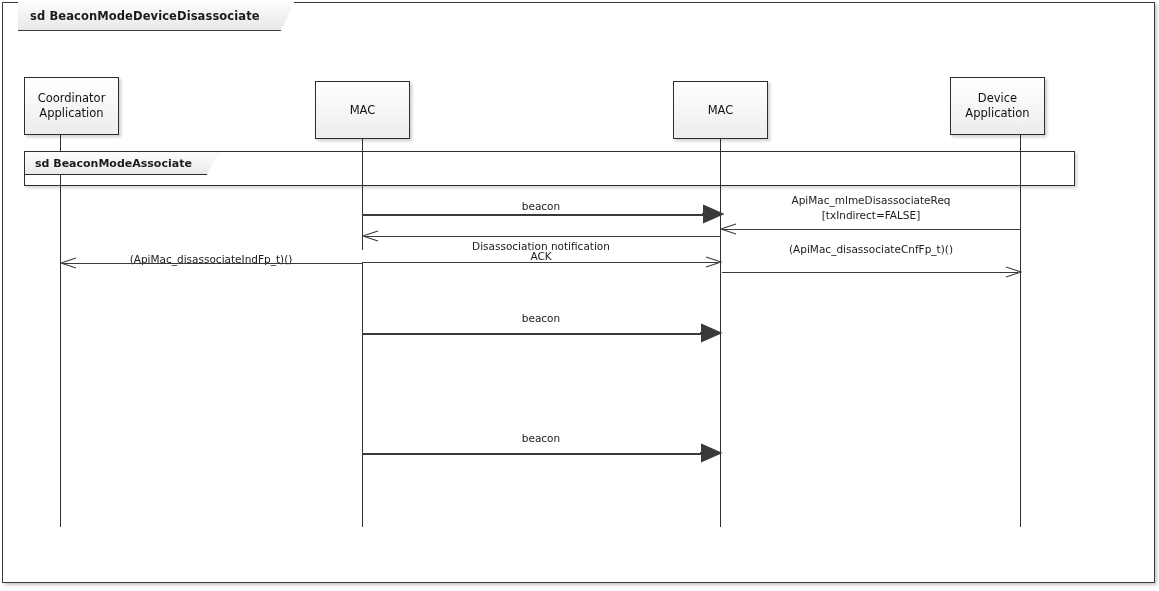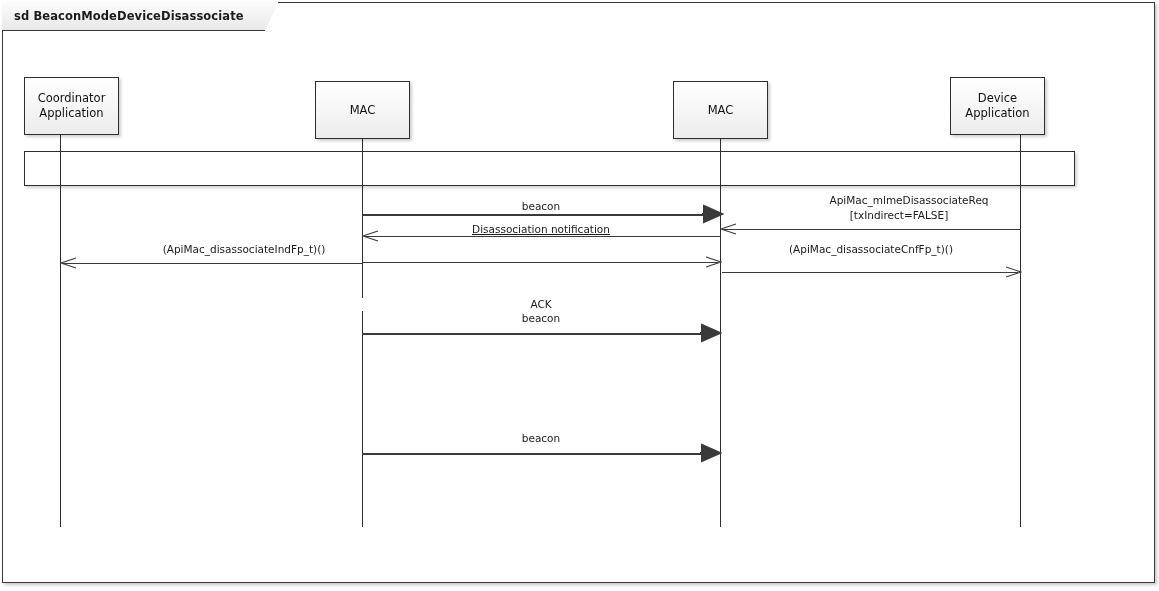--- a/index.html
+++ b/index.html
@@ -25,21 +25,21 @@
     top: 2px;
     width: 1153px;
     height: 581px;
     border: 1.4px solid #3a3a3a;
     background: #ffffff;
     box-sizing: border-box;
     box-shadow: 2px 2px 3px rgba(0,0,0,0.22);
   }
   .frame-tab {
     position: absolute;
-    left: 2px;
+    left: 18px;
     top: 2px;
     height: 29px;
     padding: 0 34px 0 12px;
     display: flex;
     align-items: center;
     background: linear-gradient(to bottom, #fcfcfc 0%, #f1f1f1 55%, #e8e8e8 100%);
     border-right: 1.4px solid #3a3a3a;
     border-bottom: 1.4px solid #3a3a3a;
     box-sizing: border-box;
     font-size: 11.5px;
@@ -129,20 +129,21 @@
 
   <div class="outer-frame"></div>
   <div class="frame-tab">sd BeaconModeDeviceDisassociate</div>
 
   <div class="lifeline-line" style="left:60px;  top:133px; height:394px;"></div>
   <div class="lifeline-line" style="left:362px; top:137px; height:390px;"></div>
   <div class="lifeline-line" style="left:720px; top:137px; height:390px;"></div>
   <div class="lifeline-line" style="left:1020px;top:133px; height:394px;"></div>
 
   <div class="nested-frame" style="left:24px; top:151px; width:1051px; height:35px;"></div>
+  <div class="nested-tab" style="left:24px; top:151px;">sd BeaconModeAssociate</div>
 
   <div class="lifeline-head" style="left:24px; top:77px;">
     <div>
       <span>Coordinator</span>
       <span>Application</span>
     </div>
   </div>
 
   <div class="lifeline-head" style="left:315px; top:81px;">
     <div>
@@ -165,46 +166,46 @@
 
   <div class="msg">
     <div class="msg-label" style="left:362px; top:200px; width:358px;">beacon</div>
     <div class="msg-line thick" style="left:362px; top:214px; width:352px;"></div>
     <svg class="arrowhead" style="left:700px; top:204px;" width="24" height="20" viewBox="0 0 24 20">
       <path d="M2,10 L22,10 M4,2 L22,10 L4,18 Z" fill="#3a3a3a" stroke="#3a3a3a" stroke-width="2"></path>
     </svg>
   </div>
 
   <div class="msg">
-    <div class="msg-label" style="left:722px; top:194px; width:298px;padding-left:38px;">ApiMac_mlmeDisassociateReq</div>
-    <div class="msg-label" style="left:722px; top:209px; width:298px;margin-left:28px;">[txIndirect=FALSE]</div>
+    <div class="msg-label" style="left:722px; top:194px; width:298px;">ApiMac_mlmeDisassociateReq</div>
+    <div class="msg-label" style="left:722px; top:209px; width:298px;">[txIndirect=FALSE]</div>
     <div class="msg-line" style="left:722px; top:229px; width:298px;"></div>
     <svg class="arrowhead" style="left:720px; top:221px;" width="18" height="16" viewBox="0 0 18 16">
       <path d="M16,3 L1,8 L16,13" fill="none" stroke="#3a3a3a" stroke-width="1.1"></path>
     </svg>
   </div>
 
   <div class="msg">
-    <div class="msg-label" style="left:362px; top:223px; width:358px;text-decoration:underline;">Disassociation notification</div>
+    <div class="msg-label" style="left:362px; top:240px; width:358px;">Disassociation notification</div>
     <div class="msg-line" style="left:364px; top:236px; width:356px;"></div>
     <svg class="arrowhead" style="left:362px; top:228px;" width="18" height="16" viewBox="0 0 18 16">
       <path d="M16,3 L1,8 L16,13" fill="none" stroke="#3a3a3a" stroke-width="1.1"></path>
     </svg>
   </div>
 
   <div class="msg">
-    <div class="msg-label" style="left:60px; top:243px; width:302px;padding-left:33px;">(ApiMac_disassociateIndFp_t)()</div>
+    <div class="msg-label" style="left:60px; top:253px; width:302px;">(ApiMac_disassociateIndFp_t)()</div>
     <div class="msg-line" style="left:62px; top:263px; width:300px;"></div>
     <svg class="arrowhead" style="left:60px; top:255px;" width="18" height="16" viewBox="0 0 18 16">
       <path d="M16,3 L1,8 L16,13" fill="none" stroke="#3a3a3a" stroke-width="1.1"></path>
     </svg>
   </div>
 
   <div class="msg">
-    <div class="msg-label" style="left:362px; top:250px; width:358px; background:#ffffff;margin-top:48px;">ACK</div>
+    <div class="msg-label" style="left:362px; top:250px; width:358px; background:#ffffff;">ACK</div>
     <div class="msg-line" style="left:362px; top:262px; width:356px;"></div>
     <svg class="arrowhead" style="left:704px; top:254px;" width="18" height="16" viewBox="0 0 18 16">
       <path d="M2,3 L17,8 L2,13" fill="none" stroke="#3a3a3a" stroke-width="1.1"></path>
     </svg>
   </div>
 
   <div class="msg">
     <div class="msg-label" style="left:722px; top:243px; width:298px;">(ApiMac_disassociateCnfFp_t)()</div>
     <div class="msg-line" style="left:722px; top:272px; width:296px;"></div>
     <svg class="arrowhead" style="left:1004px; top:264px;" width="18" height="16" viewBox="0 0 18 16">

